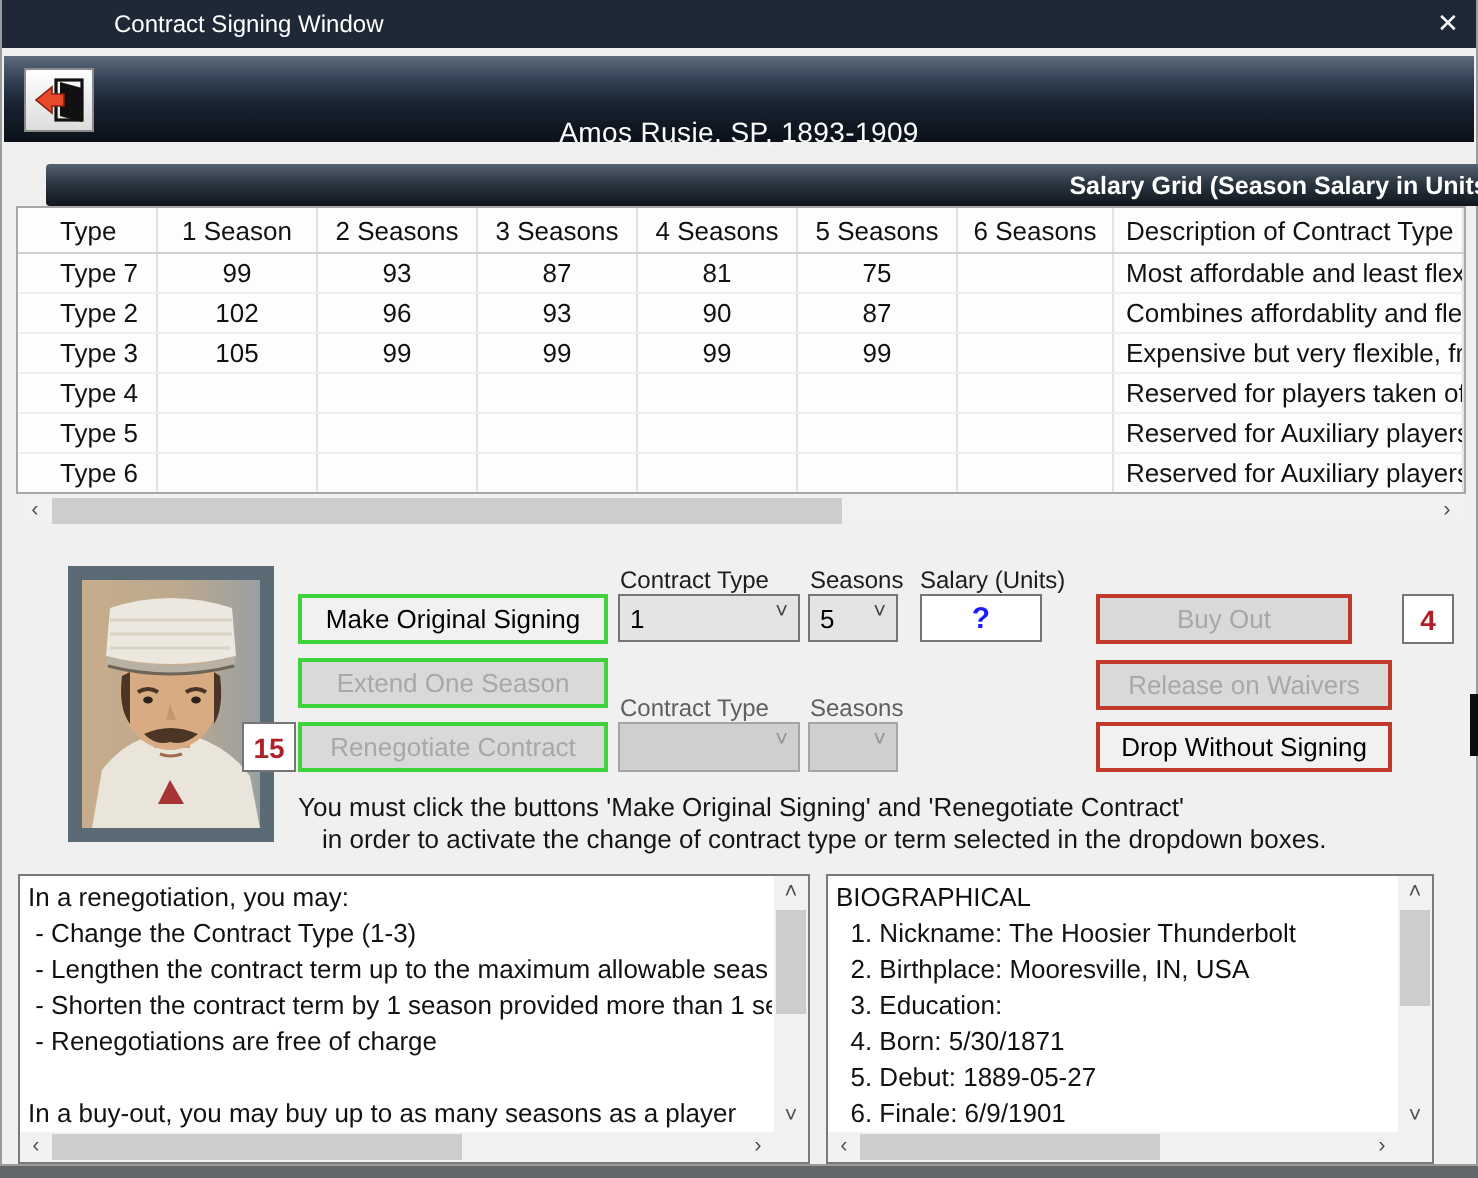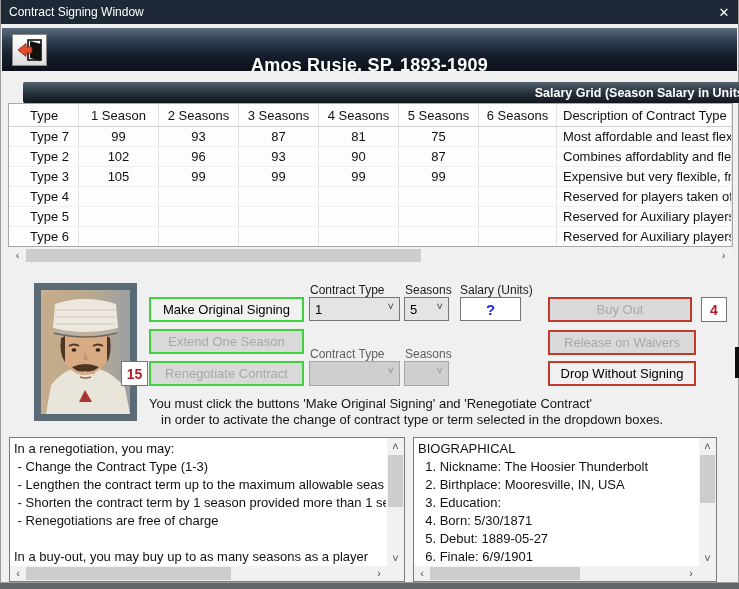--- a/index.html
+++ b/index.html
@@ -10,34 +10,34 @@
     background:#686b6e;
   }
   #window{
     position:absolute;left:0;top:0;width:739px;height:583px;
     background:#f0f0f0;border:1px solid #9b9b9b;border-top:none;
   }
   
   #titlebar{
     position:absolute;left:0;top:0;width:100%;height:24px;
     background:var(--titlebar-bg,#1e2836);color:#fff;
-    display:flex;align-items:center;
+    display:flex;align-items:center;padding-left:48px;
   }
   #titlebar .title{font-size:12px;padding-left:8px;flex:1;}
   #titlebar .close{
     width:28px;height:24px;display:flex;align-items:center;justify-content:center;
     font-size:13px;color:#fff;cursor:default;
   }
   
   #headerband{
     position:absolute;left:1px;right:1px;top:28px;height:43px;
     background:linear-gradient(180deg,#5d6d7e 0%,#314052 28%,#16202e 60%,#0b111a 100%);
     display:flex;align-items:center;justify-content:center;
   }
-  #headerband .player-title{color:#fff;font-size:18px;font-weight:bold;letter-spacing:.2px;margin-top:32px;}
+  #headerband .player-title{color:#fff;font-size:14px;font-weight:normal;letter-spacing:.2px;margin-top:32px;}
   #exitbtn{
     position:absolute;left:10px;top:6px;width:35px;height:32px;
     background:linear-gradient(#ffffff,#dcdcdc);border:1px solid #8a8a8a;
     display:flex;align-items:center;justify-content:center;
   }
   
   #salarybar{
     position:absolute;left:22px;top:82px;width:725px;height:21px;border-radius:2px;
     background:linear-gradient(180deg,#55636f 0%,#2b3743 45%,#10161d 100%);
     display:flex;align-items:center;justify-content:flex-end;
@@ -272,21 +272,21 @@
 
     <div class="ctl-label dim" style="left:309px;top:347px;">Contract Type</div>
     <div class="combo disabled" style="left:308px;top:361px;width:91px;height:25px;">
       <span class="chev">˅</span>
     </div>
     <div class="ctl-label dim" style="left:404px;top:347px;">Seasons</div>
     <div class="combo disabled" style="left:403px;top:361px;width:45px;height:25px;">
       <span class="chev">˅</span>
     </div>
 
-    <div class="btn red disabled" style="left:547px;top:297px;width:144px;height:25px;">
+    <div class="btn red disabled" style="left:547px;top:297px;width:128px;height:25px;">
         <span>Buy Out</span>
       </div>
     <div class="badge" style="left:700px;top:297px;width:26px;height:25px;">
         <span>4</span>
       </div>
     <div class="btn red disabled" style="left:547px;top:330px;width:148px;height:25px;">
         <span>Release on Waivers</span>
       </div>
     <div class="btn red" style="left:547px;top:361px;width:148px;height:25px;">
         <span>Drop Without Signing</span>

